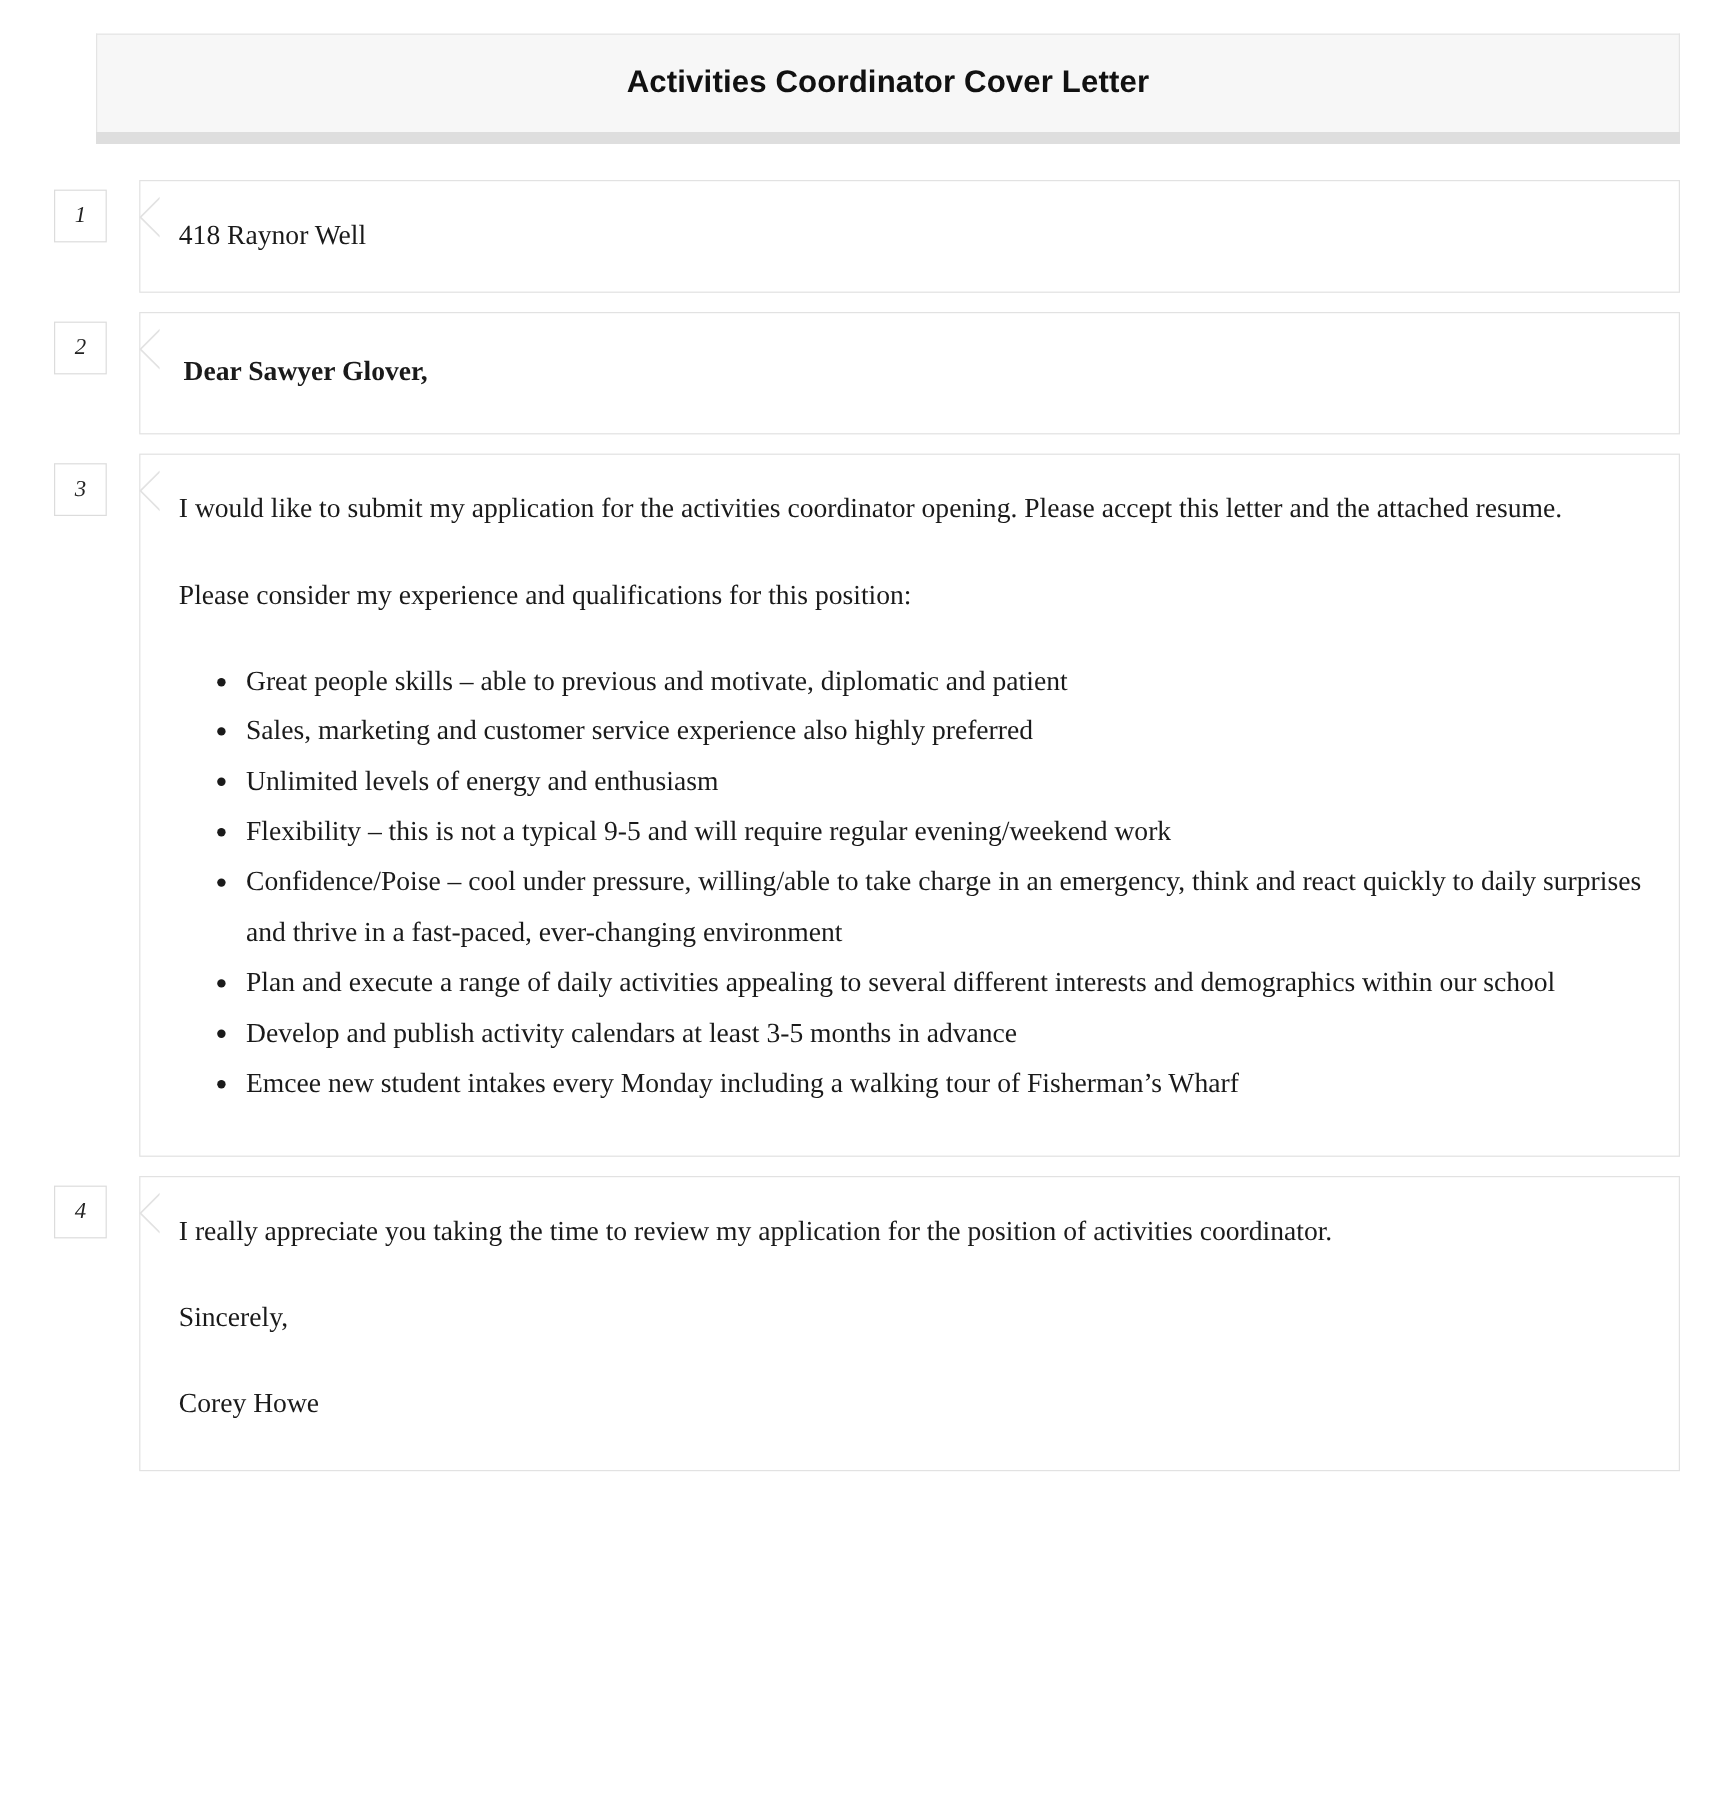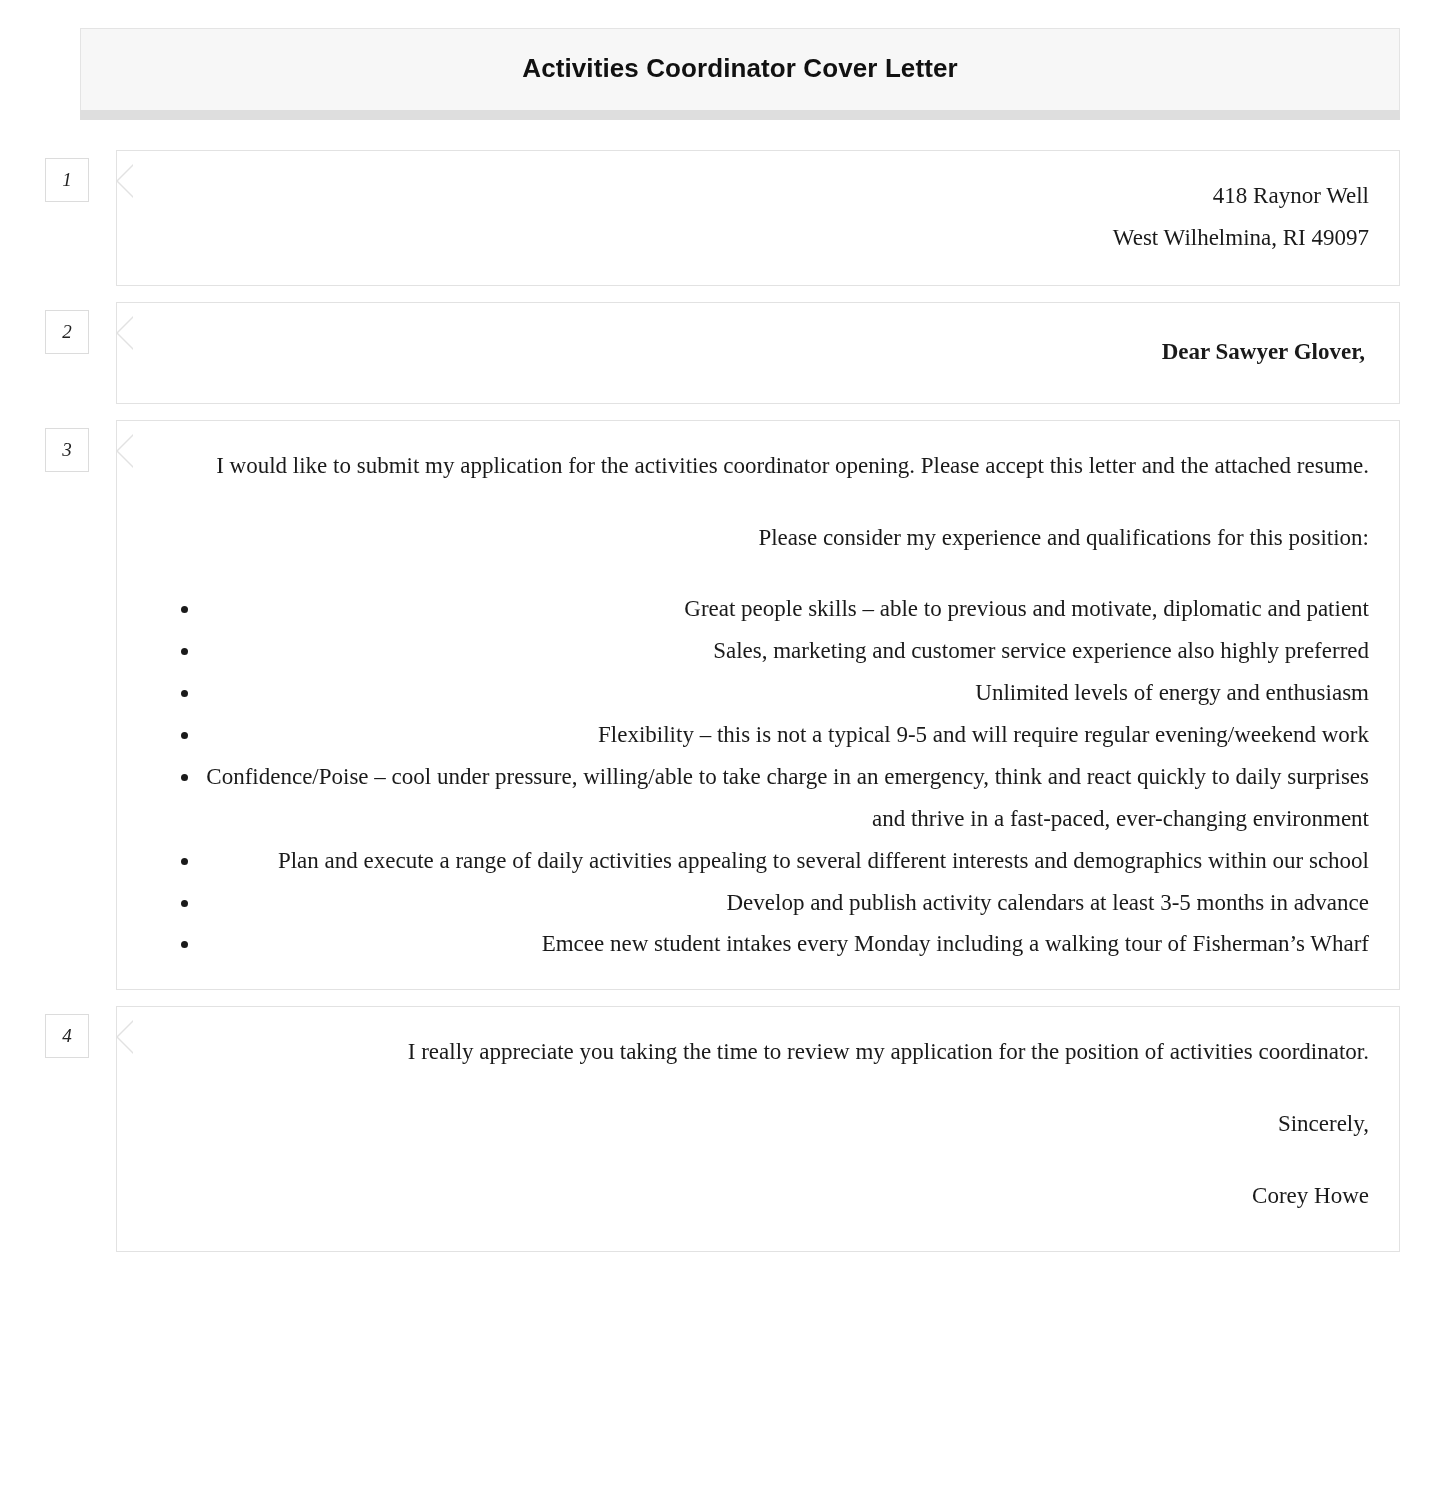--- a/index.html
+++ b/index.html
@@ -78,21 +78,20 @@
     z-index: 3;
   }
 
   .callout {
     position: relative;
     margin-left: 76px;
     background: #ffffff;
     border: 1px solid #e2e2e2;
     padding: 24px 30px 26px 32px;
     min-height: 60px;
-    text-align: right;
   }
 
   
   .callout .notch-outer,
   .callout .notch-inner {
     position: absolute;
     width: 0;
     height: 0;
     top: 13px;
     border-top: 17px solid transparent;
@@ -144,21 +143,21 @@
 
   .closing-bold {
     font-weight: normal;
     margin: 0 0 30px 0;
   }
   .sign-line {
     margin: 0 0 30px 0;
   }
   .sign-line:last-child { margin-bottom: 0; }
 
-  .block-3 .callout { padding-bottom: 24px; }
+  .block-3 .callout { padding-bottom: 40px; }
   .block-4 .callout { padding-bottom: 34px; }
 </style>
 </head>
 <body>
 
 <div class="page">
 
   <div class="header-wrap">
     <div class="header-panel">
       <h1 class="header-title">Activities Coordinator Cover Letter</h1>
@@ -167,21 +166,20 @@
   </div>
 
   <div class="blocks">
 
     <div class="block block-1">
       <div class="badge">1</div>
       <div class="callout">
         <span class="notch-outer"></span>
         <span class="notch-inner"></span>
         <p class="addr-line">418 Raynor Well</p>
-        <p class="addr-line">West Wilhelmina, RI 49097</p>
       </div>
     </div>
 
     <div class="block block-2">
       <div class="badge">2</div>
       <div class="callout">
         <span class="notch-outer"></span>
         <span class="notch-inner"></span>
         <p class="salutation">Dear Sawyer Glover,</p>
       </div>

